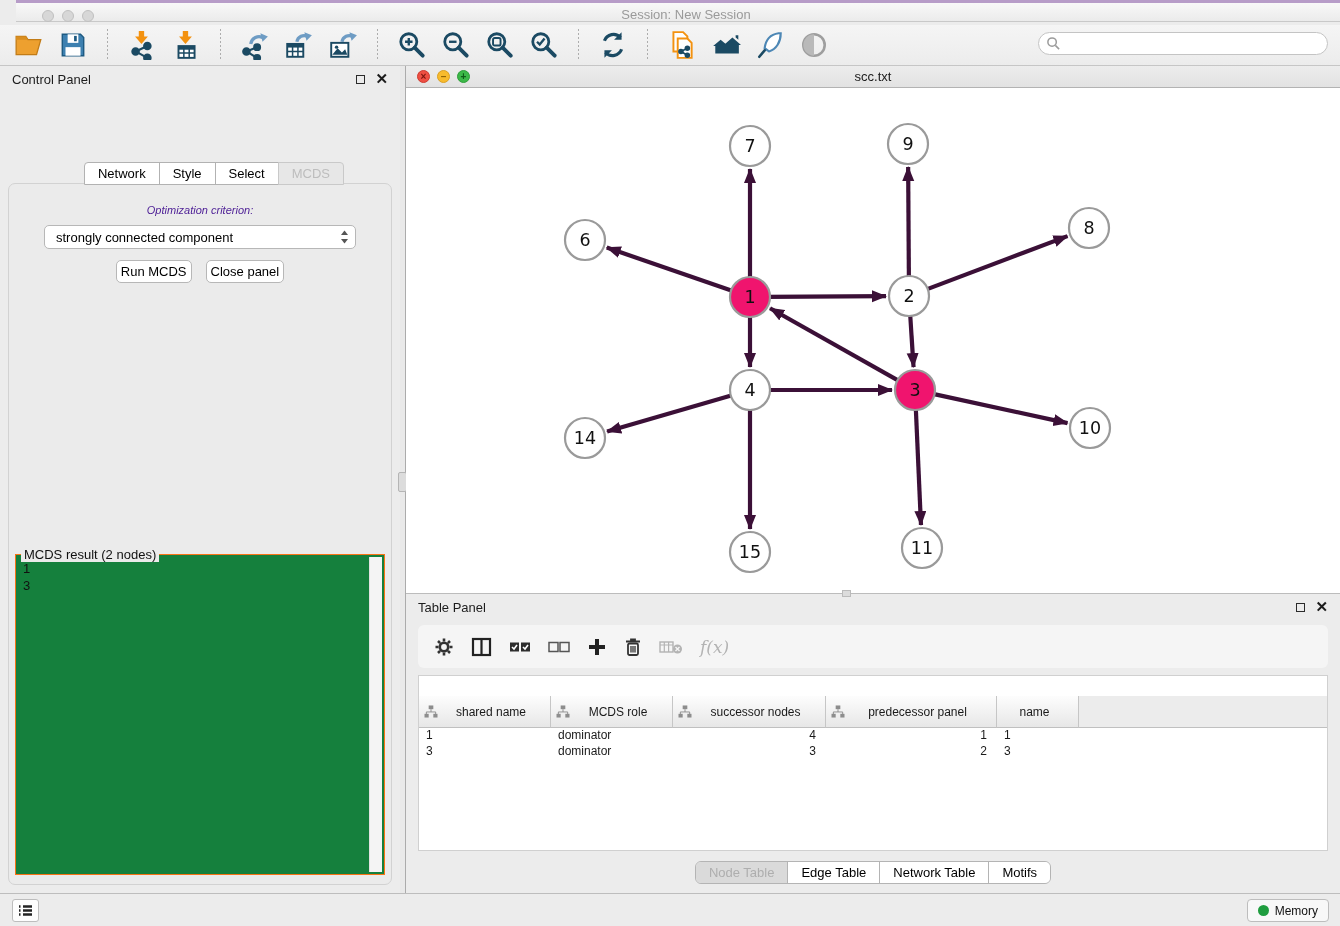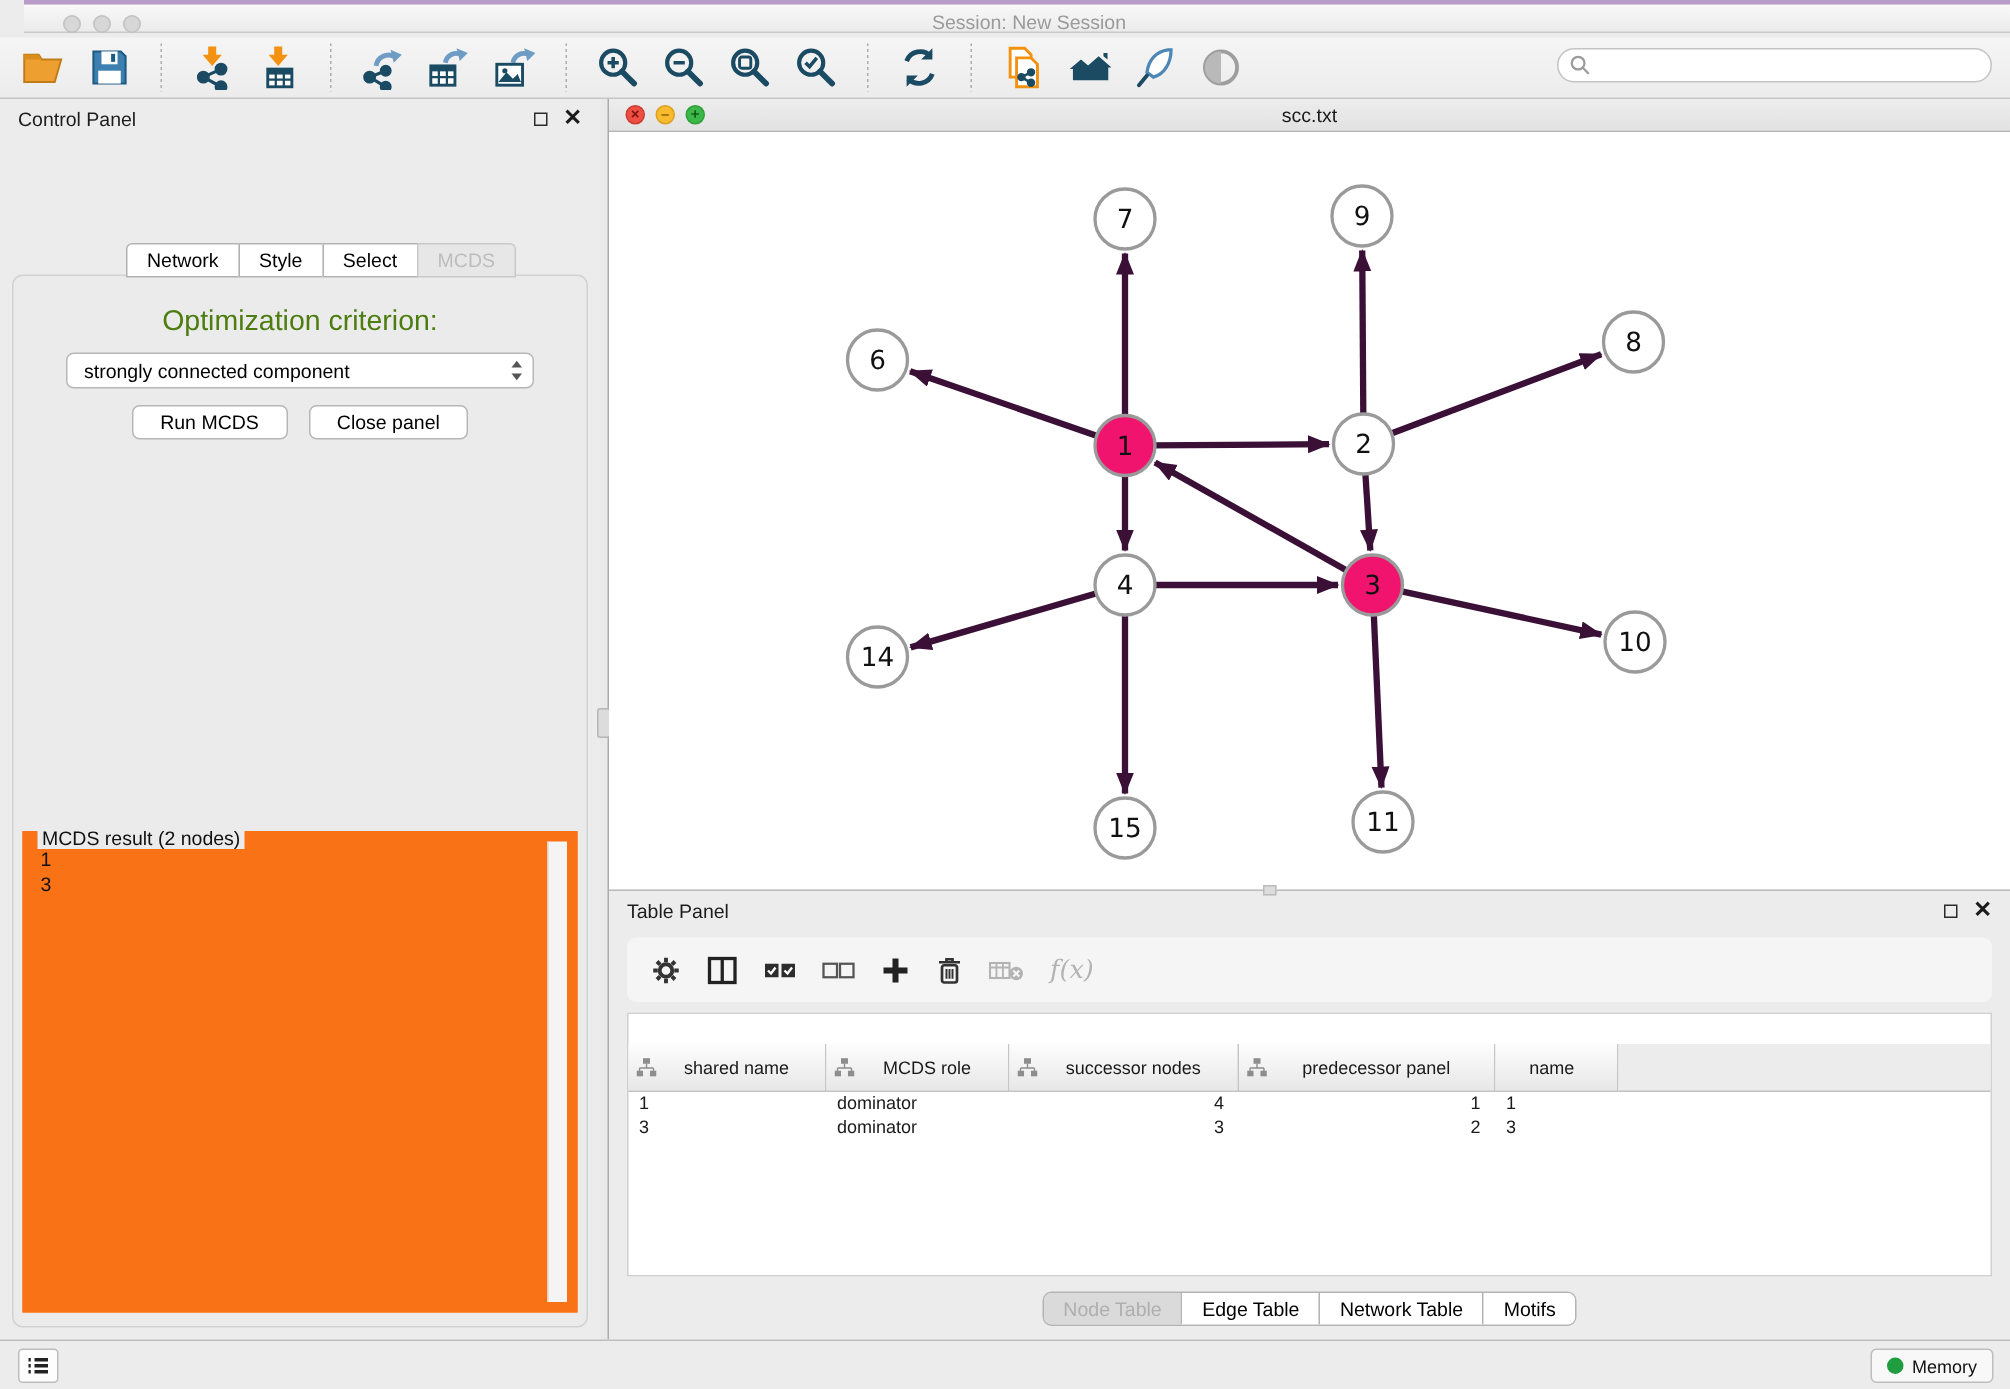--- a/index.html
+++ b/index.html
@@ -38,31 +38,31 @@
 
   #cp-tabs { position:absolute; left:0; right:0; top:96px; display:flex; justify-content:center; z-index:2; }
   .cp-tab { font-size:13px; padding:3px 13px; background:#fff; border:1px solid #b2b2b2;
     margin-left:-1px; color:#000; cursor:pointer; }
   .cp-tab:first-child { border-radius:4px 0 0 0;margin-left:28px; }
   .cp-tab:last-child { border-radius:0 4px 0 0; }
   .cp-tab.active { background:#e7e7e7; color:#bdbdbd; border-color:#c9c9c9; }
 
   #cp-body { position:absolute; left:8px; right:8px; top:117px; bottom:8px;
     background:#ebebeb; border:1px solid #d2d2d2; border-radius:7px; }
-  #opt-label { margin-top:20px; text-align:center; font-size:19px; color:#4d7c0f; }
+  #opt-label { margin-top:20px; text-align:center; font-size:11px; color:#4c1d95;font-style:italic; }
   #criterion-select { margin:9px auto 0 auto; width:312px; height:24px; background:#fff;
     border:1px solid #b7b7b7; border-radius:5px; display:flex; align-items:center;
     padding:0 6px 0 11px; font-size:13px; color:#000; cursor:pointer; }
   #criterion-select .spacer { flex:1; }
   #cp-buttons { margin-top:11px; display:flex; justify-content:center; gap:14px; }
   .cp-btn { background:#fff; border:1px solid #b7b7b7; border-radius:5px;
-    font-size:13px; padding:3px 18px; color:#000; cursor:pointer; }
+    font-size:13px; padding:3px 4px; color:#000; cursor:pointer; }
 
   #result-fieldset { position:absolute; left:6px; right:6px; top:370px; bottom:9px;
-    border:5px solid #f97316; background:#f97316; }
+    border:1px solid #f97316; background:#15803d; }
   #result-legend { position:absolute; top:-8px; left:5px; background:#ebebeb;
     font-size:13px; color:#111; padding:0 3px; }
   #result-list { position:absolute; left:0; top:3px; right:18px; bottom:2px;
     font-size:13px; color:#111; padding:2px 7px; line-height:17px; overflow:hidden; }
   #result-scroll { position:absolute; right:2px; top:2px; bottom:2px; width:13px;
     background:#f4f4f4; border-left:1px solid #e2e2e2; }
 
   
   #vsplit { position:absolute; left:400px; top:66px; width:6px; height:827px;
     background:#e9e9e9; border-right:1px solid #ababab; }

